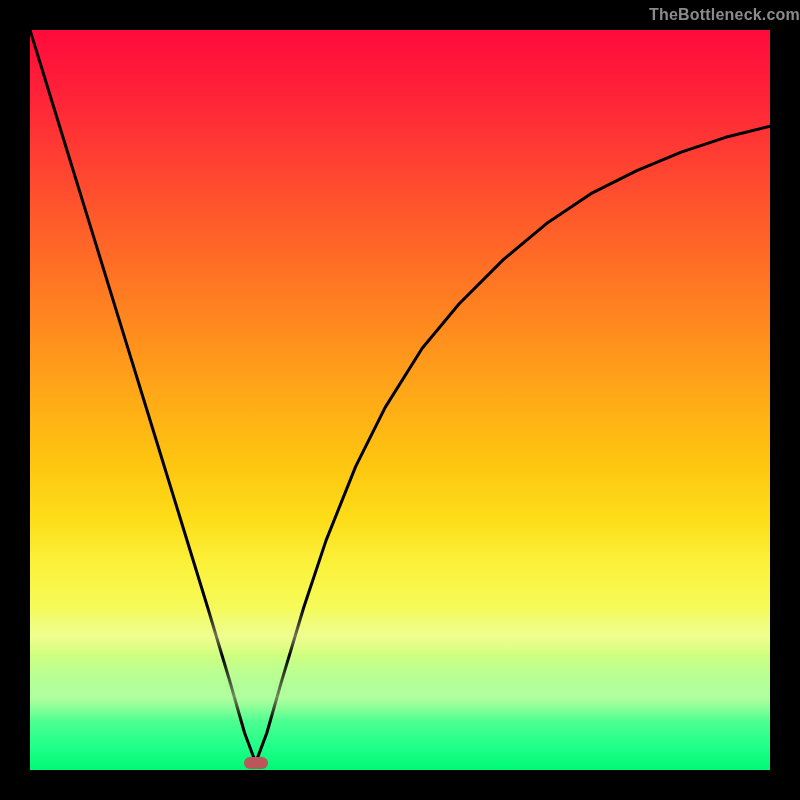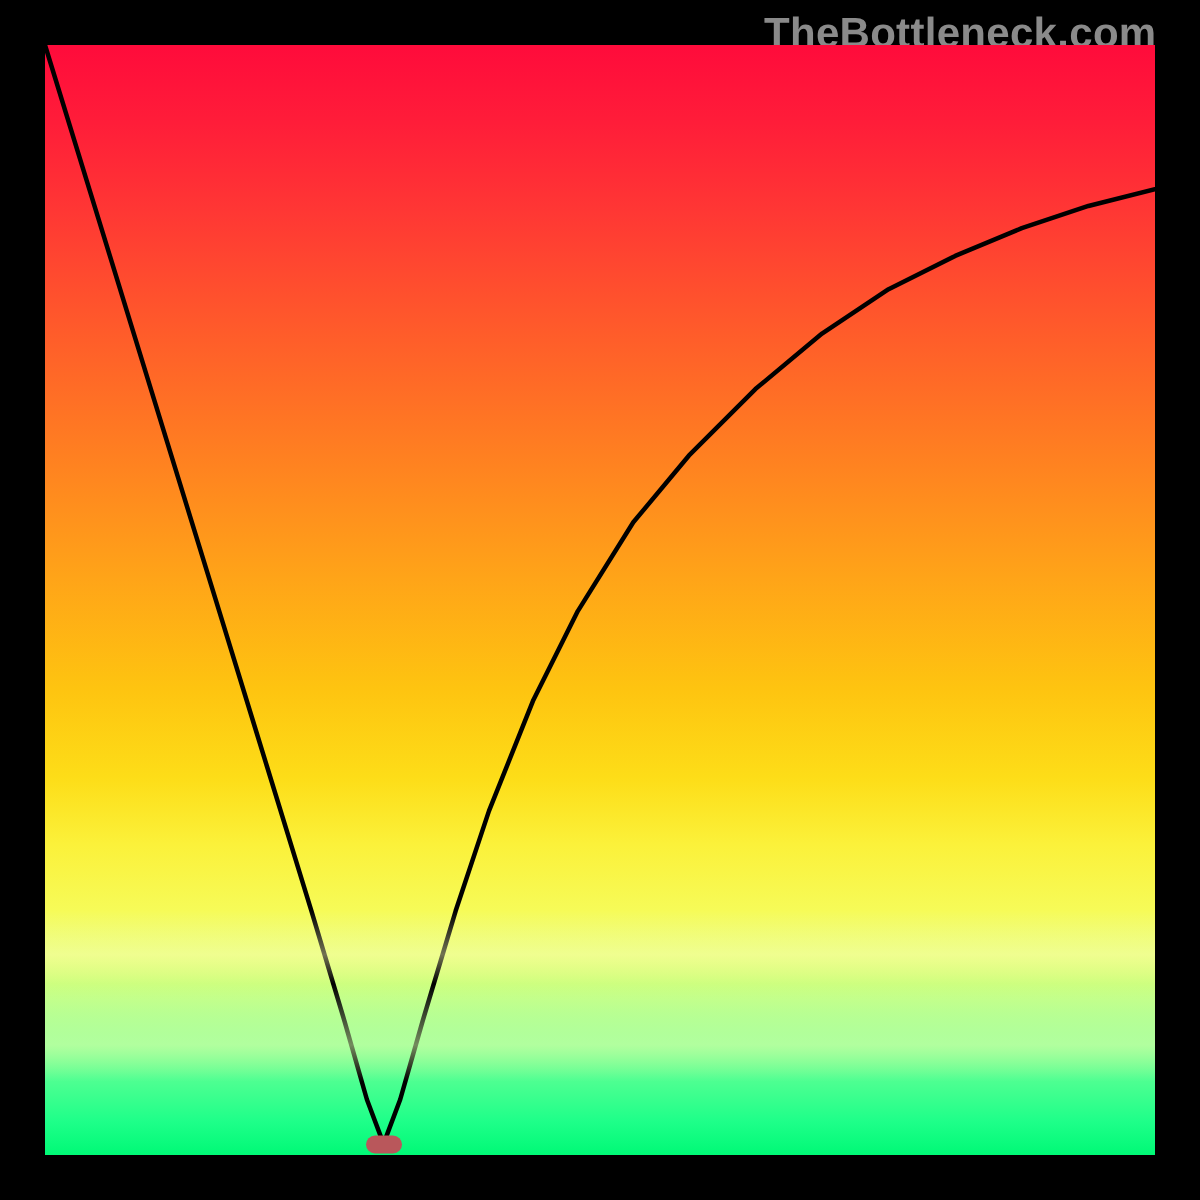--- a/index.html
+++ b/index.html
@@ -66,22 +66,22 @@
     position: absolute;
     width: 24px;
     height: 12px;
     border-radius: 6px;
     background: #b9575b;
     transform: translate(-50%, -50%);
   }
   .watermark {
     position: absolute;
     top: 6px;
-    right: 29px;
-    font-size: 28px;
+    right: 0;
+    font-size: 16px;
     font-weight: bold;
     color: #8a8a8a;
     letter-spacing: 0.2px;
     user-select: none;
   }
 </style>
 </head>
 <body>
 
 <div class="frame">

